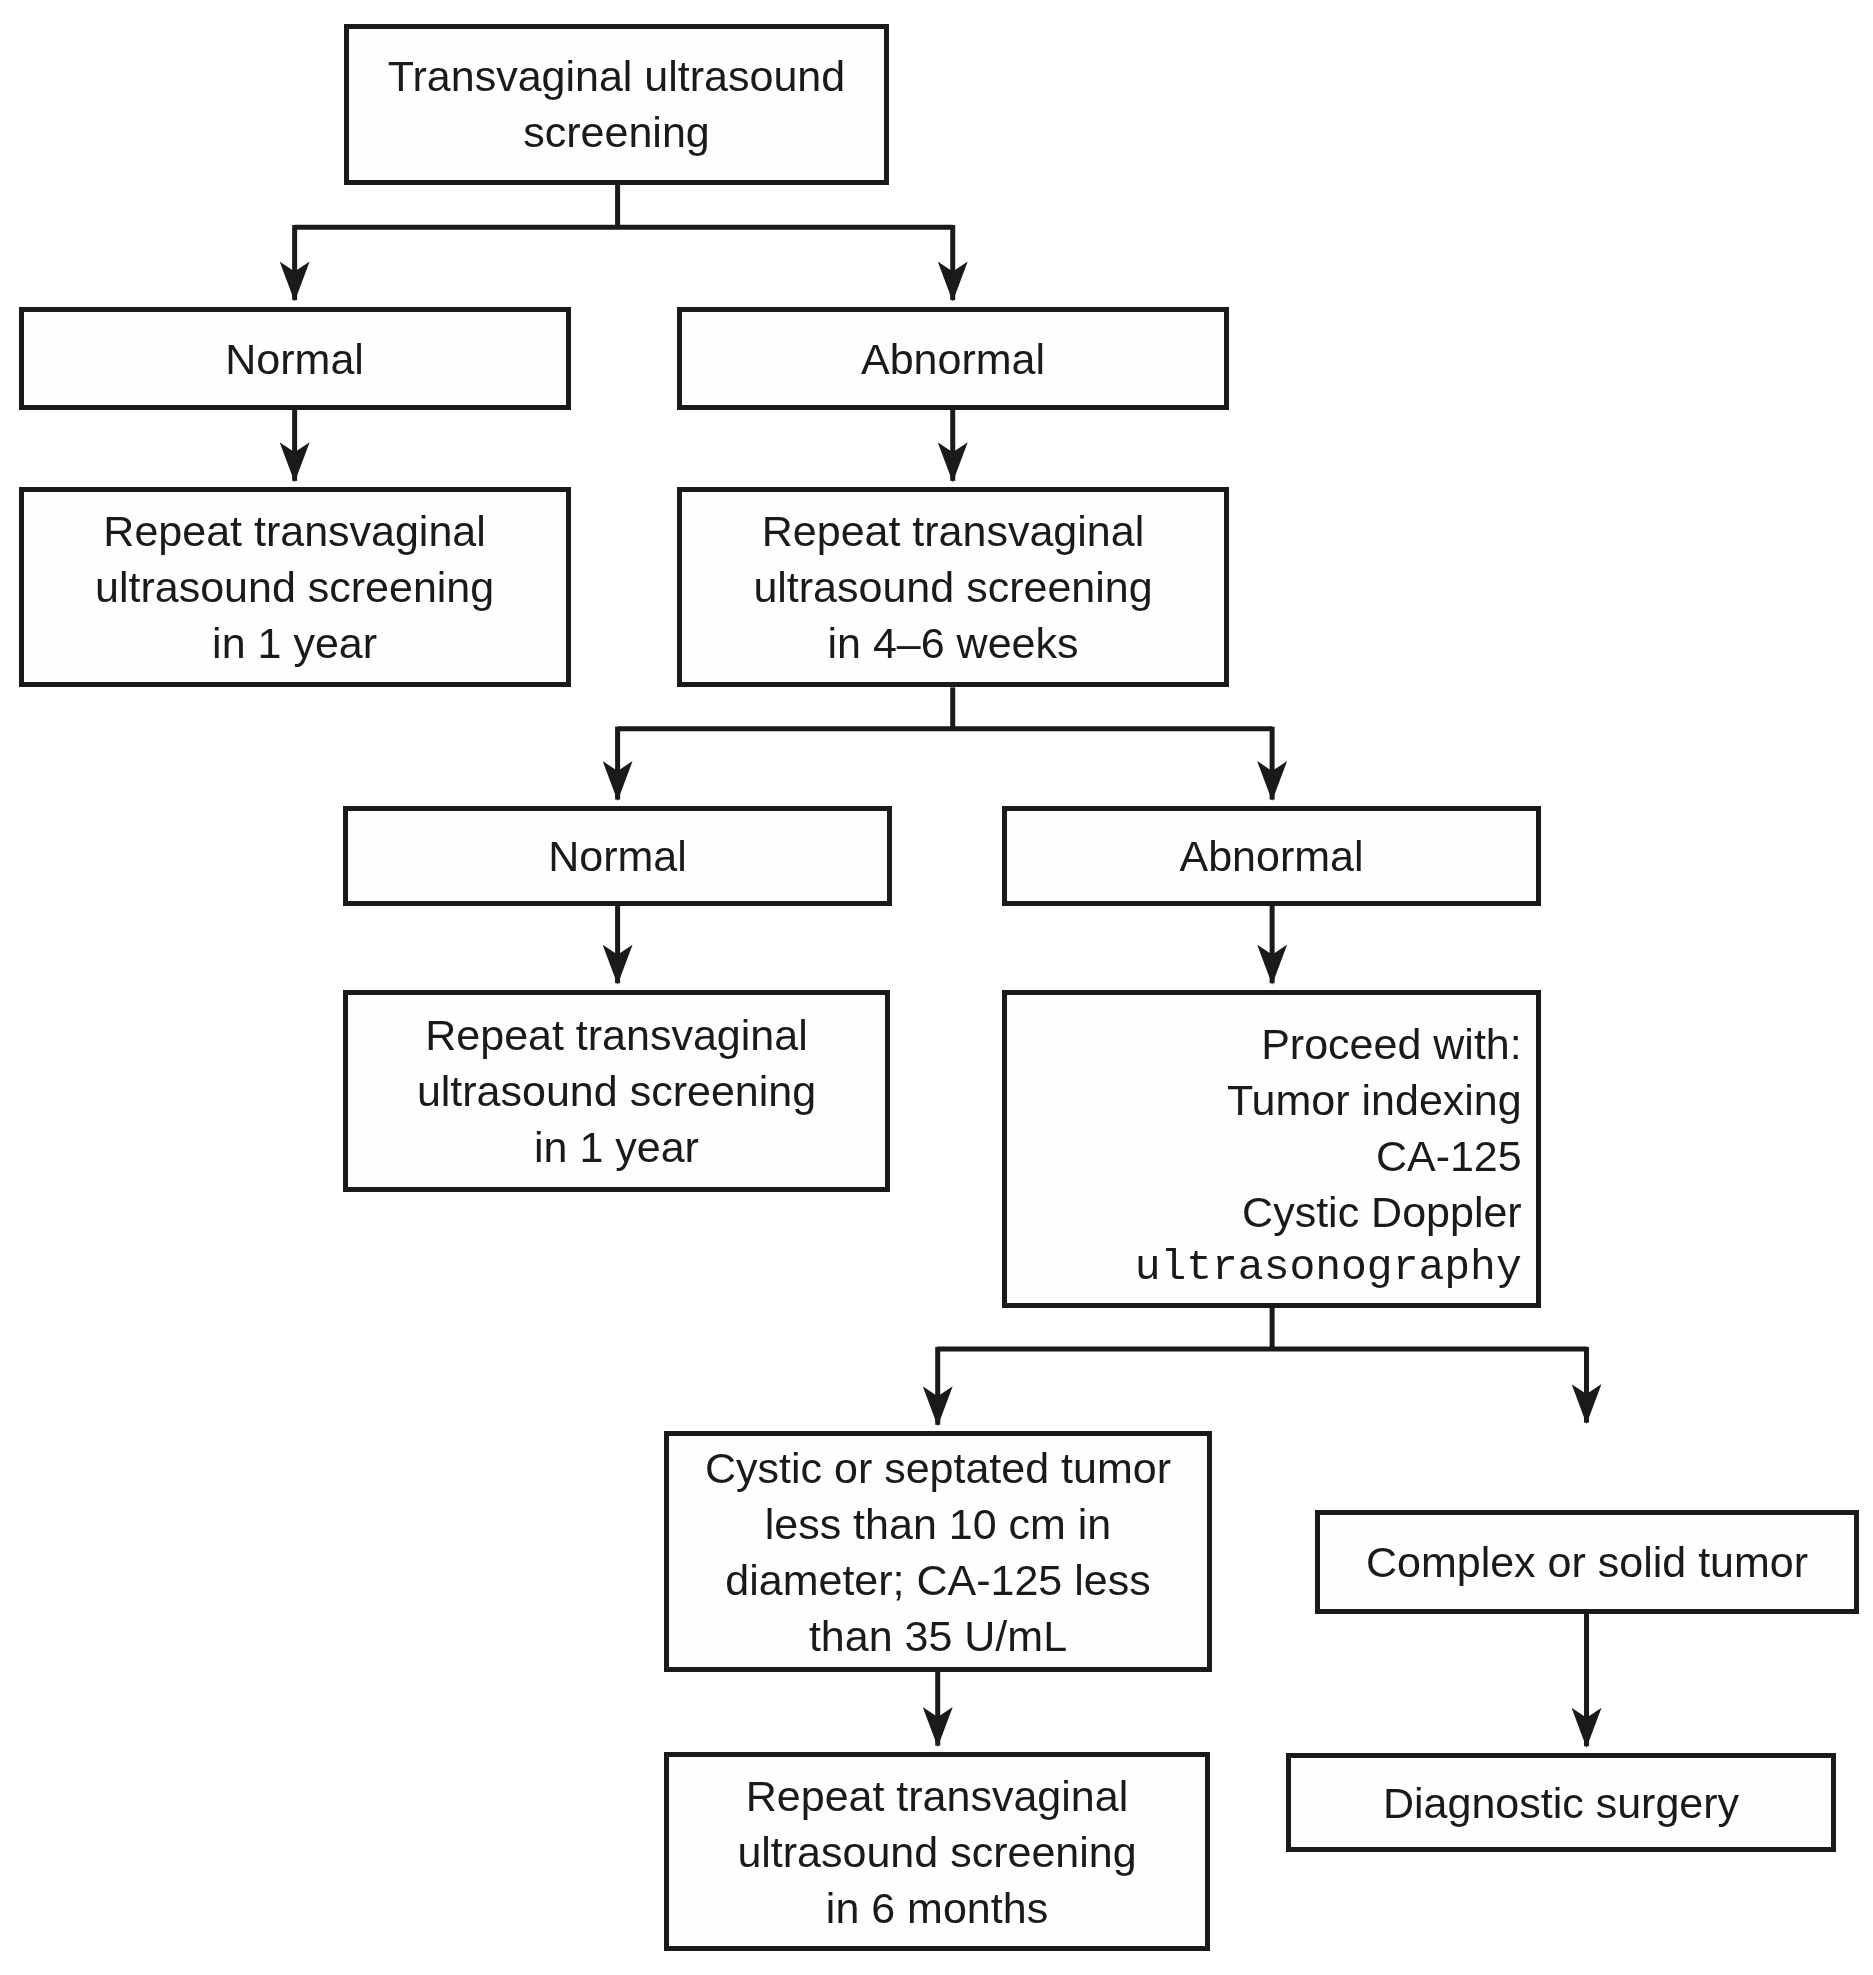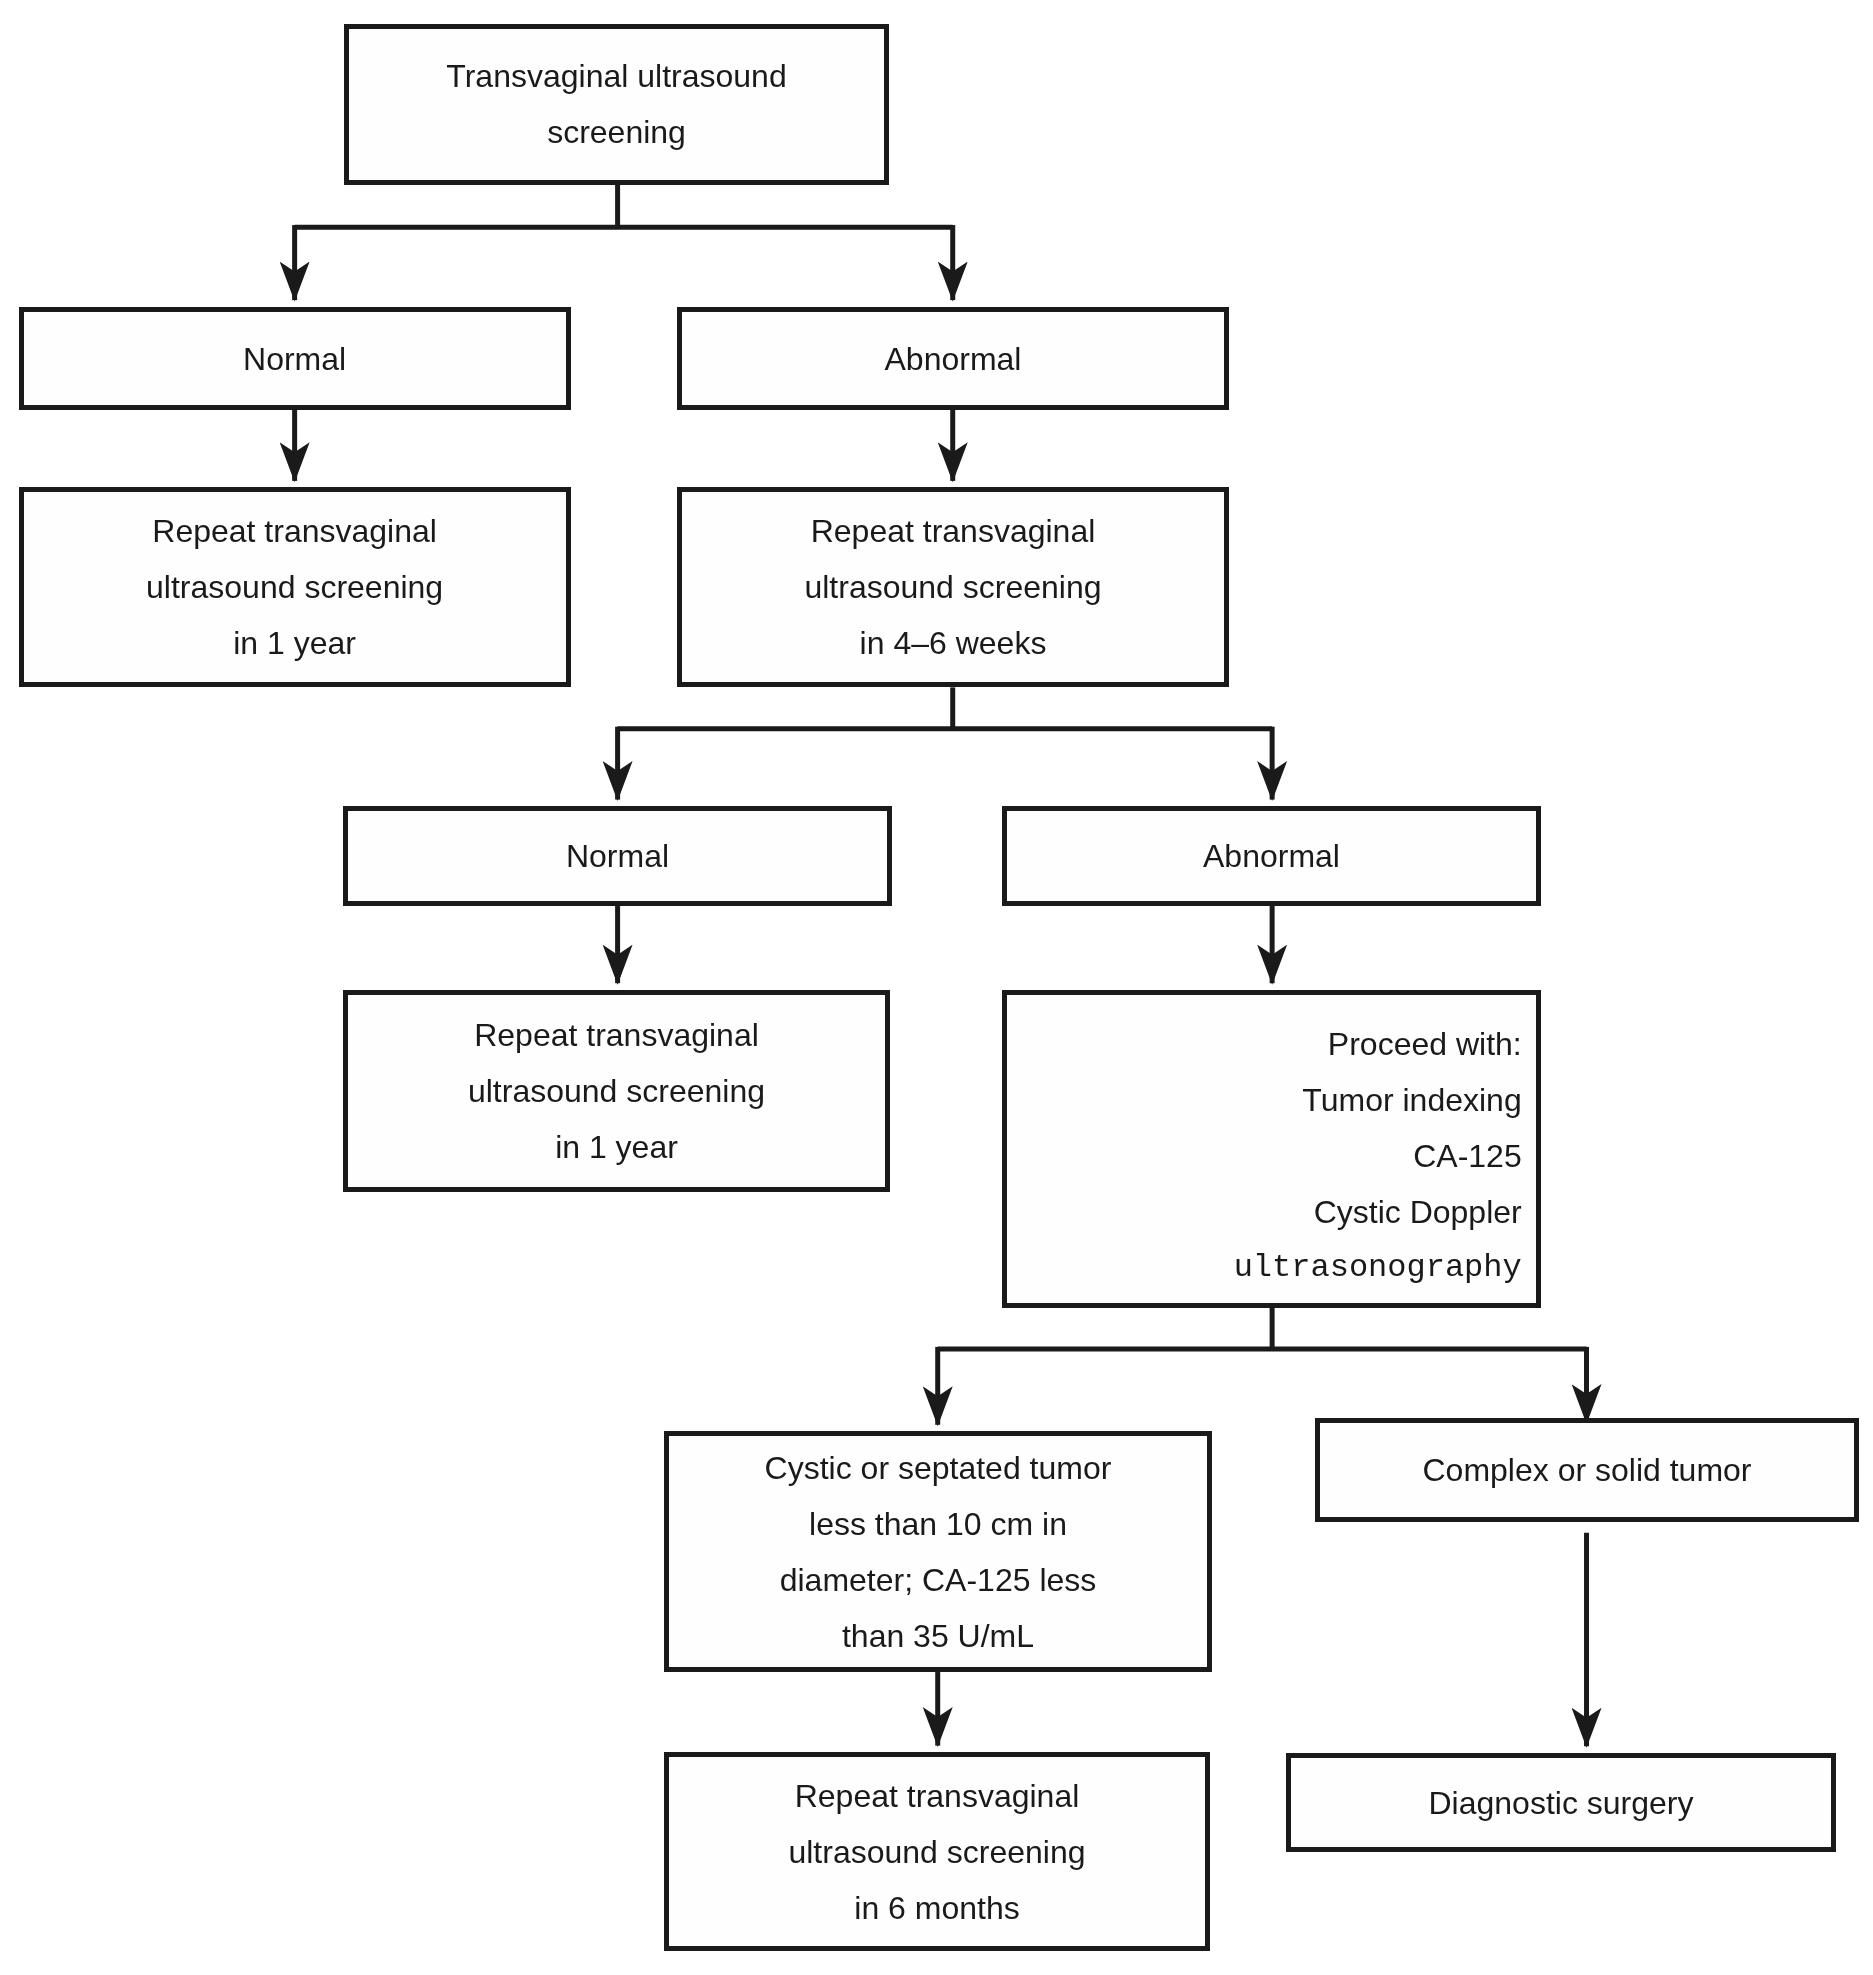--- a/index.html
+++ b/index.html
@@ -18,39 +18,39 @@
   }
   .box {
     position: absolute;
     box-sizing: border-box;
     border: 5px solid #1a1a1a;
     background: #fefefe;
     display: flex;
     align-items: center;
     justify-content: center;
     text-align: center;
-    font-size: 32px;
+    font-size: 43px;
     line-height: 56px;
     white-space: pre-line;
     color: #1a1a1a;
   }
   
   .n-screening   { left: 344px;  top: 23.6px;   width: 545px; height: 161px; }
   .n-normal1     { left: 18.6px;   top: 307px;  width: 552px; height: 103px; }
   .n-abnormal1   { left: 677px;  top: 307px;  width: 552px; height: 103px; }
   .n-repeat1yr-a { left: 18.6px;   top: 487px;  width: 552px; height: 200px; }
   .n-repeat46wk  { left: 677px;  top: 487px;  width: 552px; height: 200px; }
   .n-normal2     { left: 343px;  top: 806px; width: 549px; height: 100px; }
   .n-abnormal2   { left: 1002px; top: 806px; width: 539px; height: 100px; }
   .n-repeat1yr-b { left: 343px;  top: 990px; width: 547px; height: 202px; }
   .n-proceed     { left: 1002px; top: 990px; width: 539px; height: 318px;
                    flex-direction: column; align-items: flex-end; justify-content: flex-start;
                    text-align: left; padding: 21.4px 14.3px 14.3px 21.4px; }
   .n-cystic      { left: 664px;  top: 1431px; width: 548px; height: 241px; }
-  .n-complex     { left: 1315px; top: 1418px; width: 544px; height: 104px; }
+  .n-complex     { left: 1315px; top: 1510px; width: 544px; height: 104px; }
   .n-repeat6mo   { left: 664px;  top: 1752px; width: 546px; height: 199px; }
   .n-diagsurg    { left: 1286px; top: 1753px; width: 550px; height: 99px; }
 
   .proceed-line  { white-space: pre; }
   .indent-1 { padding-left: 41px; }
   .indent-2 { padding-left: 86px; font-family: Liberation Mono, monospace; }
 </style>
 </head>
 <body>
 

